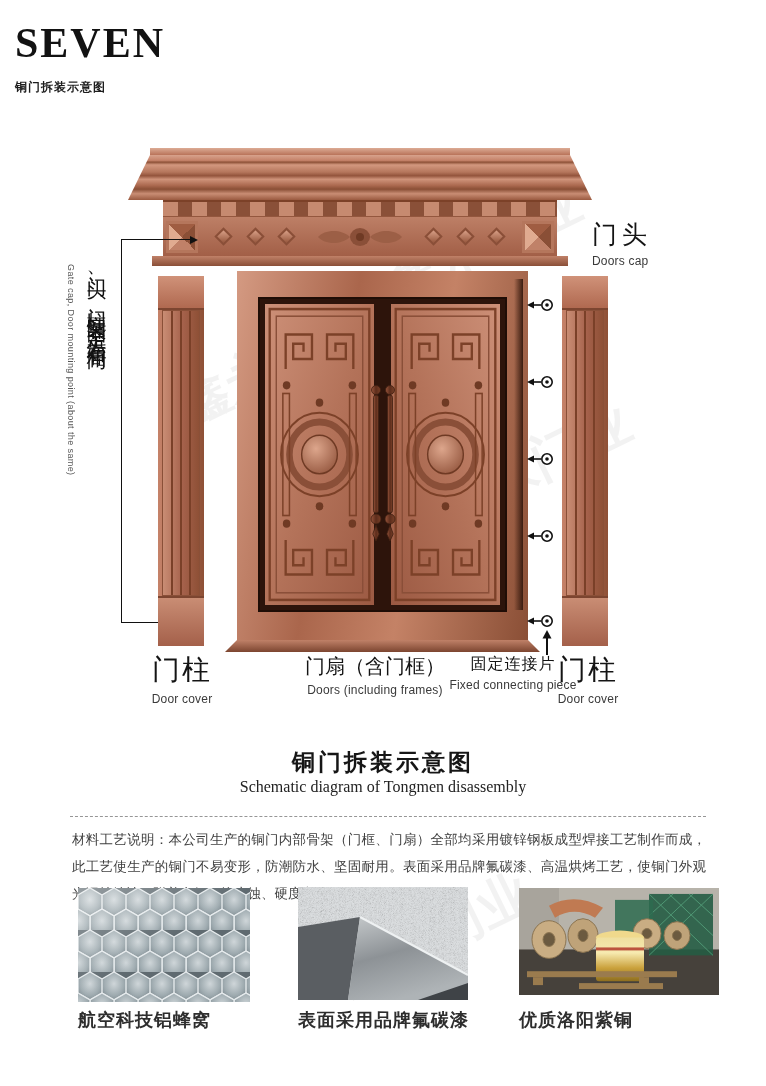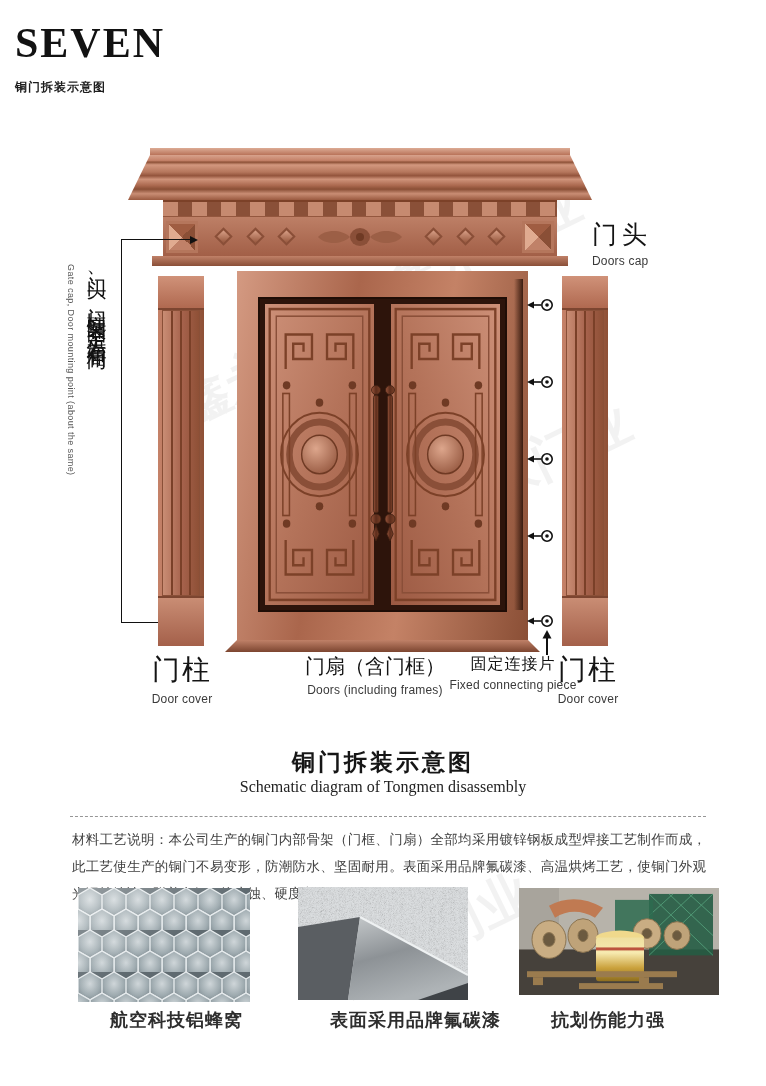--- a/index.html
+++ b/index.html
@@ -107,21 +107,21 @@
       border-top:1.5px dashed #969696; }
   .desc { position:absolute; left:72px; top:826px; width:634px;
       font-size:13.5px; line-height:27px; color:#3e3e3e; text-align:justify; }
 
   
   .fig { position:absolute; overflow:hidden; }
   .fig svg { width:100%; height:100%; display:block; }
   .fig1 { left:78px;  top:888px; width:172px; height:114px; }
   .fig2 { left:298px; top:887px; width:170px; height:113px; }
   .fig3 { left:519px; top:888px; width:200px; height:107px; }
-  .figcap { position:absolute; top:1008px; font-size:18px; font-weight:600; letter-spacing:1px; color:#2e2e2e;margin-left:32px; }
+  .figcap { position:absolute; top:1008px; font-size:18px; font-weight:600; letter-spacing:1px; color:#2e2e2e; }
   .figcap1 { left:78px; } .figcap2 { left:298px; } .figcap3 { left:519px; }
 </style>
 </head>
 <body>
 
 <div class="page">
 
   <div class="wm" style="left:170px; top:330px;">鑫永门业</div>
   <div class="wm" style="left:380px; top:210px;">鑫永门业</div>
   <div class="wm" style="left:260px; top:520px;">鑫永门业</div>
@@ -433,15 +433,15 @@
         <rect x="8" y="84" width="150" height="6"></rect>
         <rect x="60" y="96" width="84" height="6"></rect>
         <rect x="14" y="90" width="10" height="8"></rect>
           <rect x="120" y="90" width="10" height="8"></rect>
       </g>
     </svg>
   </div>
 
   <div class="figcap figcap1">航空科技铝蜂窝</div>
   <div class="figcap figcap2">表面采用品牌氟碳漆</div>
-  <div class="figcap figcap3">抗划伤能力强</div>
+  <div class="figcap figcap3">优质洛阳紫铜</div>
 
 </div>
 
 </body></html>

